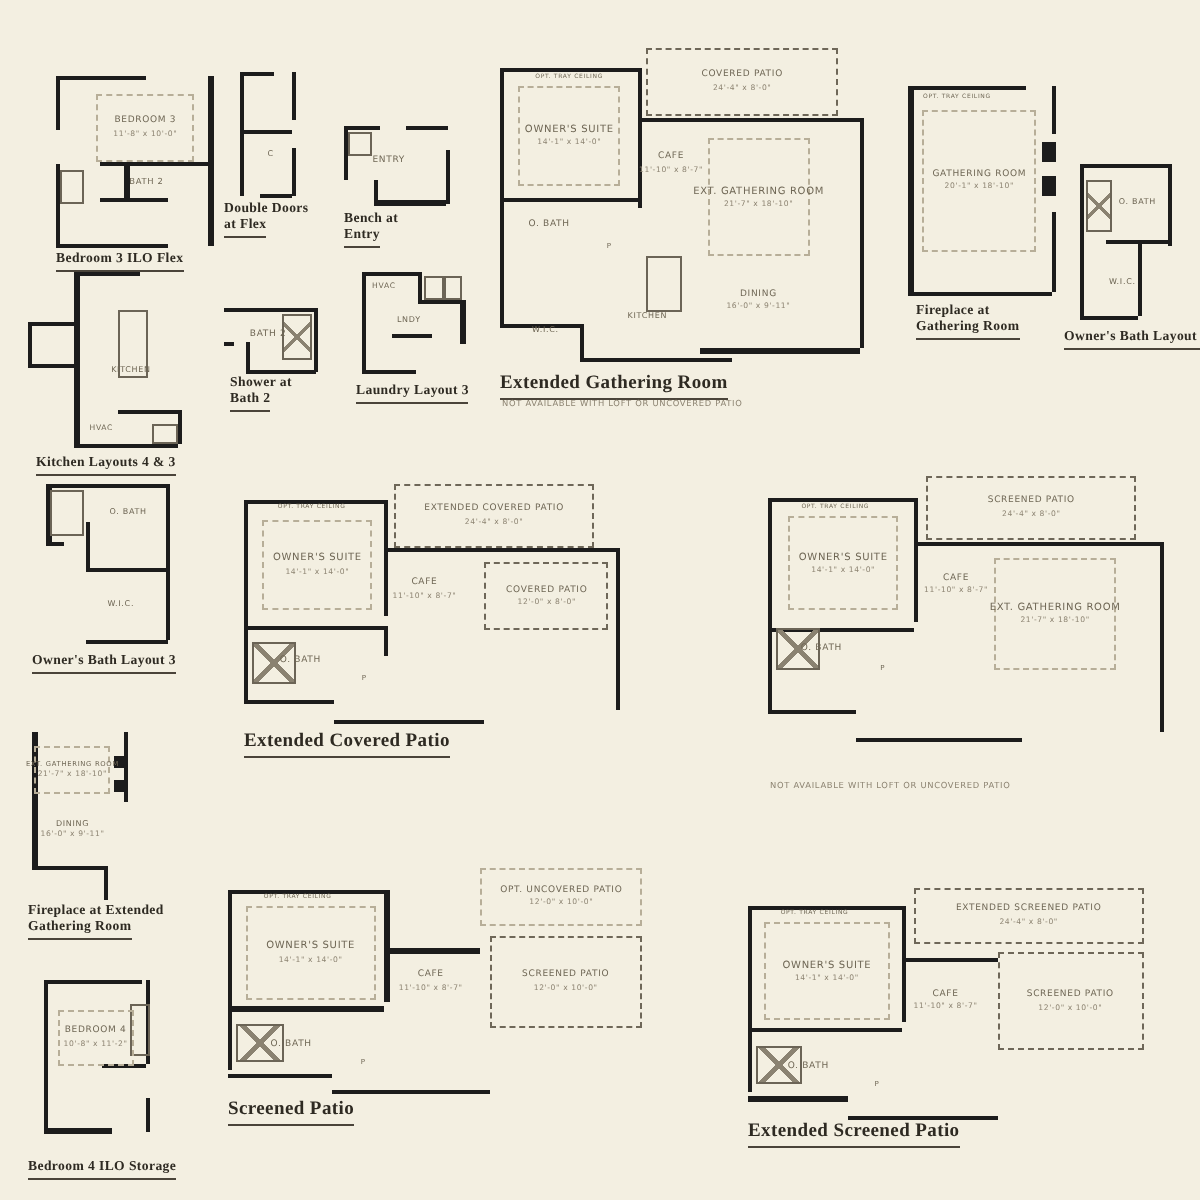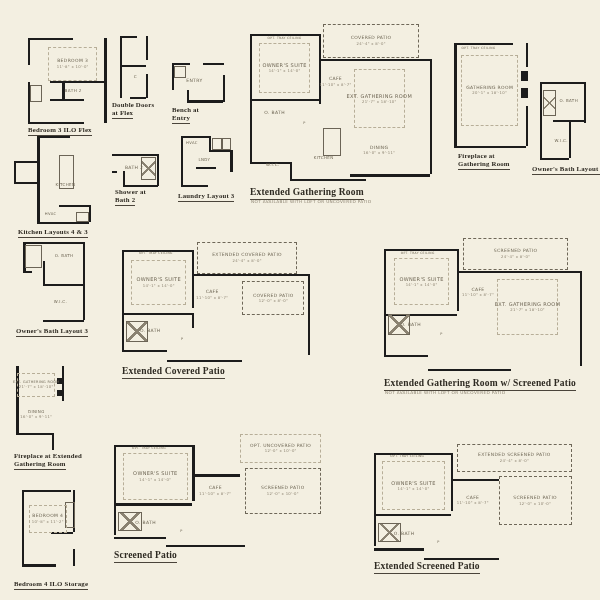--- a/index.html
+++ b/index.html
@@ -318,23 +318,20 @@
         <span class="nm" style="font-size: 5px;">EXT. GATHERING ROOM</span>
         <span class="dm">21'-7" x 18'-10"</span>
       </div>
       <div class="room " style="left: 7%; top: 60%; width: 13%; height: 8%;">
         <span class="nm" style="font-size: 4.5px;">O. BATH</span>
       </div>
       <div class="room " style="left: 27%; top: 68%; width: 4%; height: 5%;">
         <span class="nm" style="font-size: 3.5px;">P</span>
       </div>
     </div>
-    <div class="title" style="left: 384px; top: 378px; font-size: 9.5px;">
-      <span class="row"><span class="line">Extended Gathering Room w/ Screened Patio</span></span>
-    </div>
     <div class="note" style="left: 385px; top: 390px;">NOT AVAILABLE WITH LOFT OR UNCOVERED PATIO</div>
     <div class="plan" style="left: 12px; top: 366px; width: 54px; height: 84px;">
       <div class="wall" style="left: 8%; top: 0%; width: 2.2px; height: 80%;"></div>
       <div class="wall" style="left: 92%; top: 0%; width: 2.2px; height: 42%;"></div>
       <div class="wall" style="left: 8%; top: 80%; width: 66%; height: 2.2px;"></div>
       <div class="wall" style="left: 74%; top: 80%; width: 2.2px; height: 20%;"></div>
       <div class="block solid" style="left: 84%; top: 14%; width: 10%; height: 8%;"></div>
       <div class="block solid" style="left: 84%; top: 28%; width: 10%; height: 8%;"></div>
       <div class="room dashed" style="left: 10%; top: 8%; width: 66%; height: 26%;">
         <span class="nm" style="font-size: 3.4px;">EXT. GATHERING ROOM</span>

